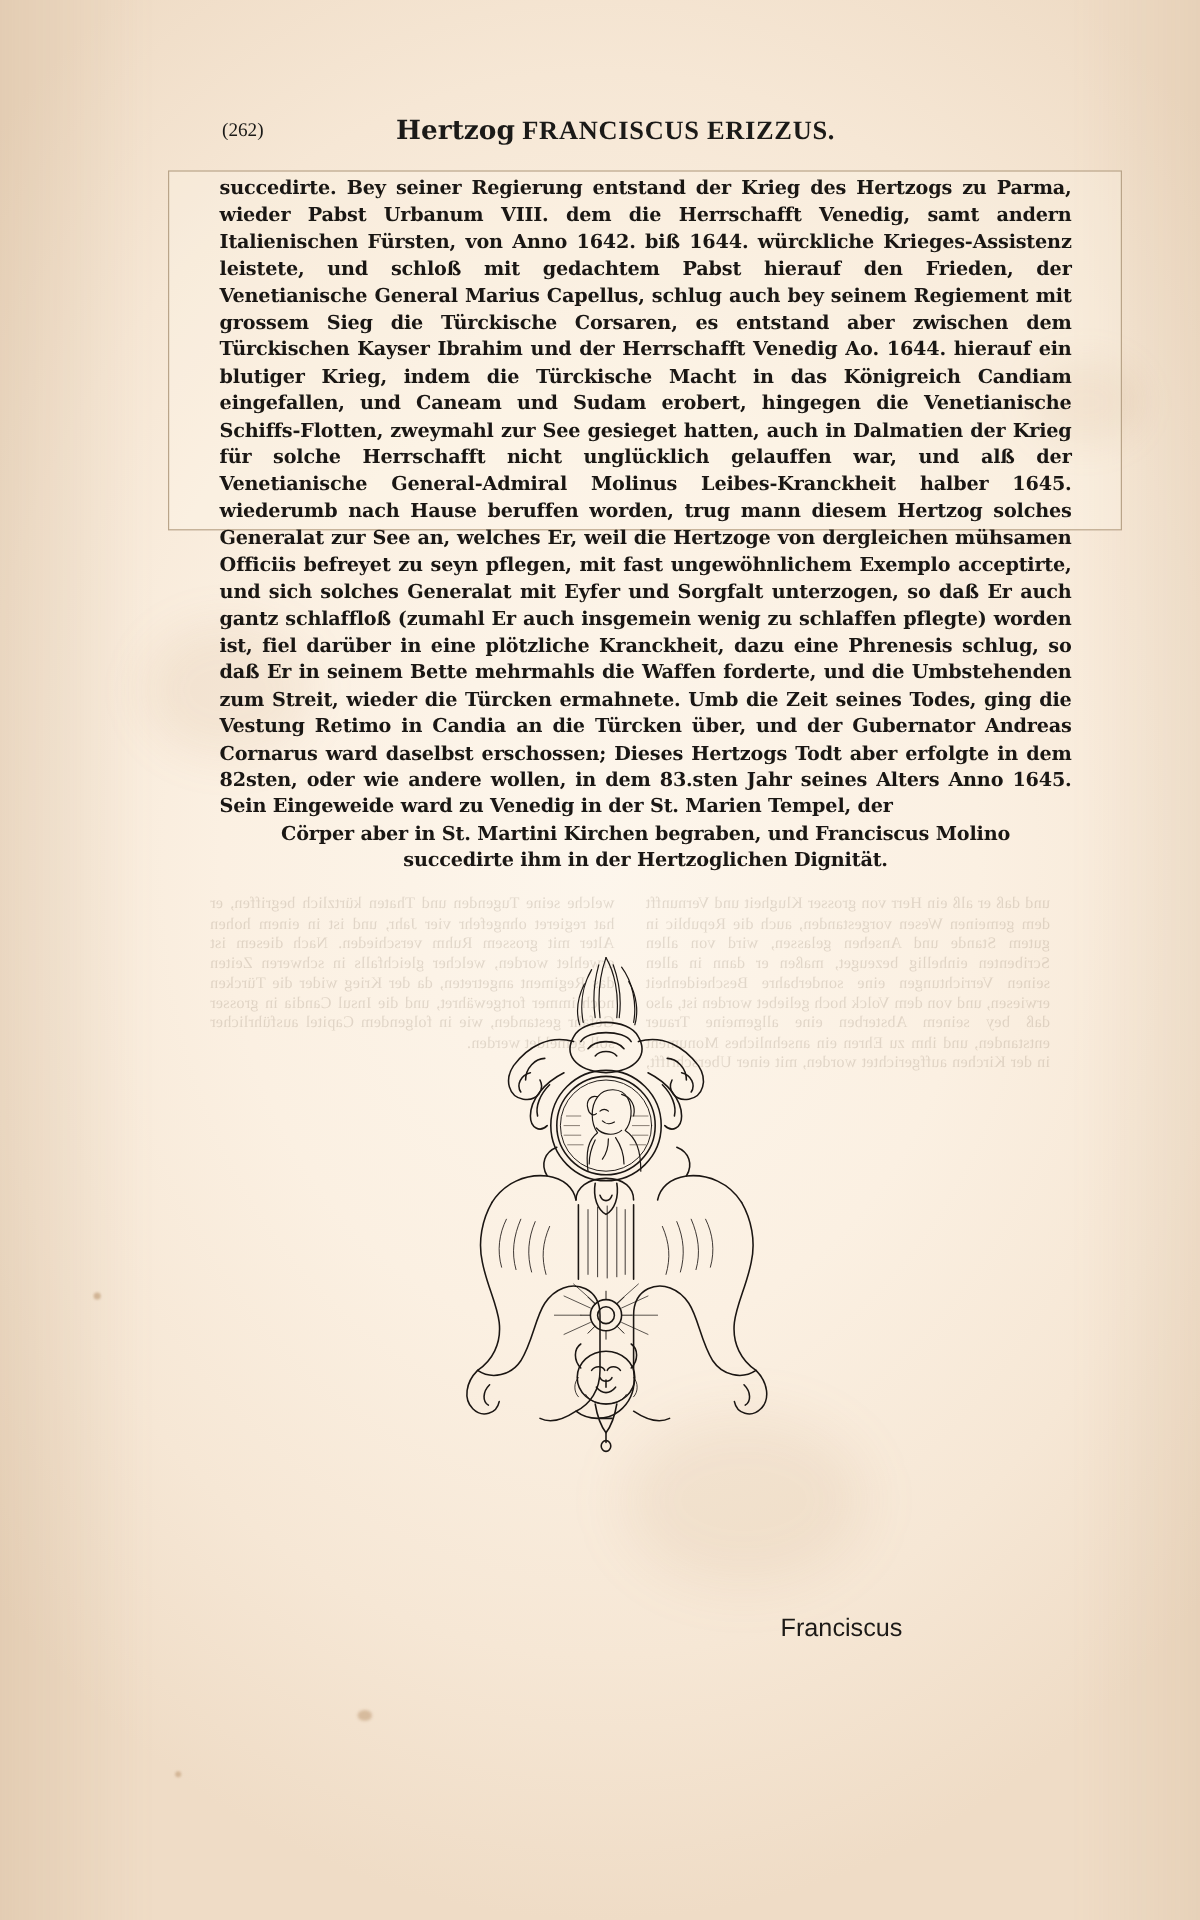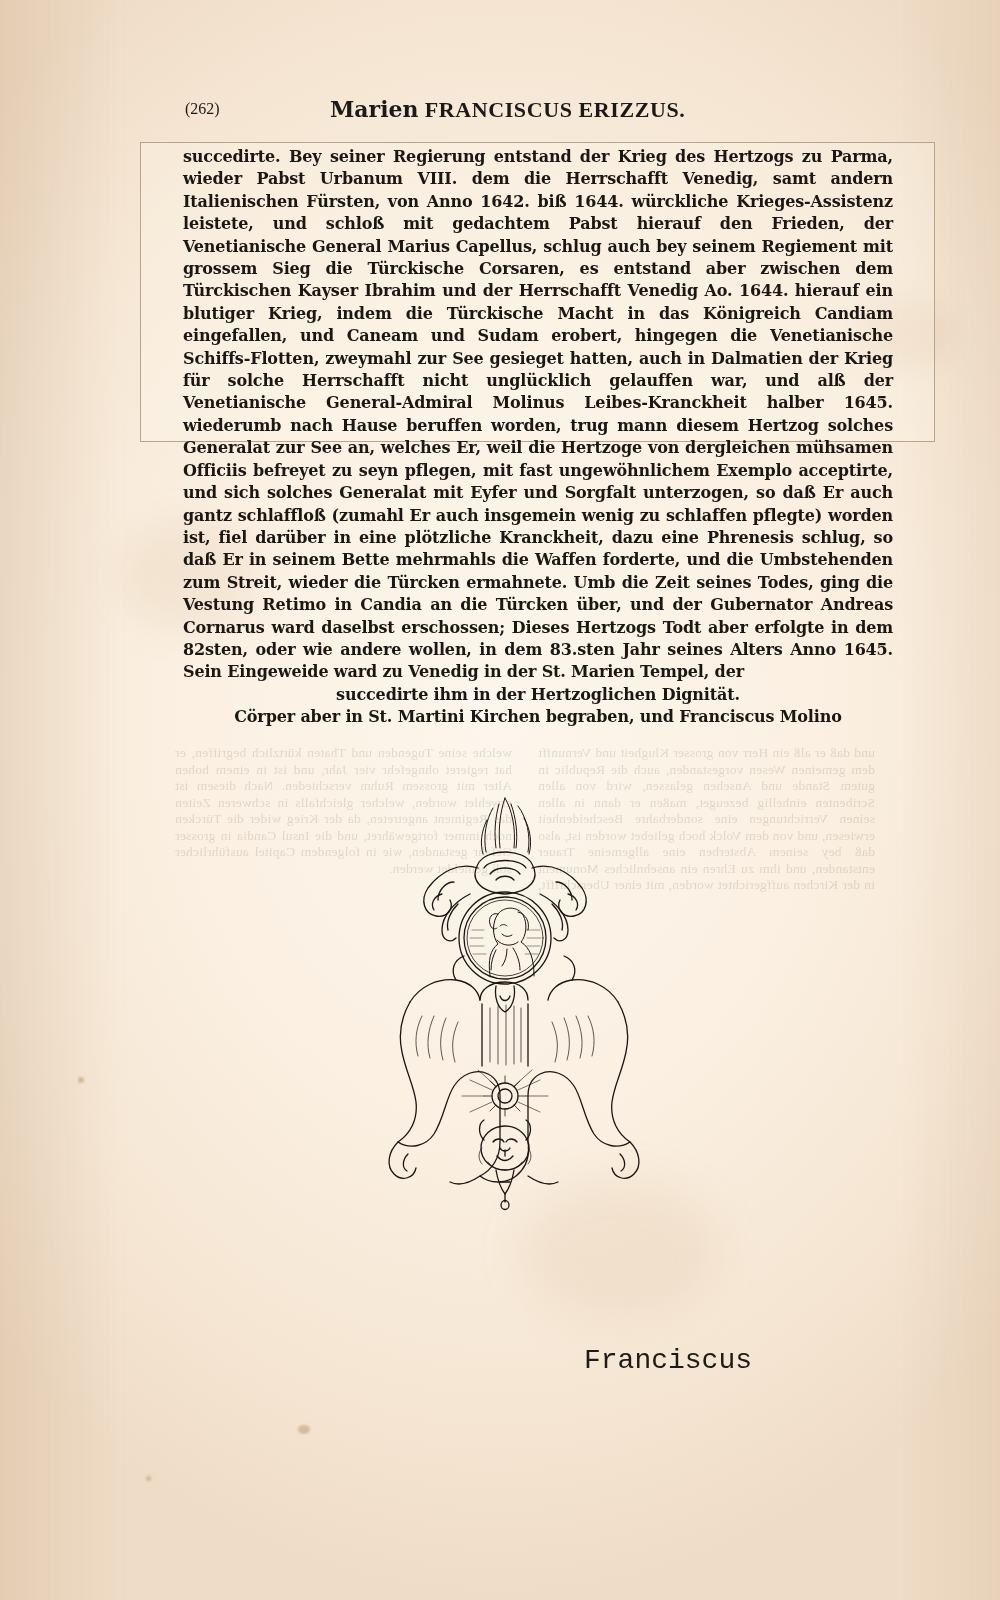--- a/index.html
+++ b/index.html
@@ -134,22 +134,22 @@
     width: 310px;
     height: 430px;
   }
   #engraving svg { display: block; }
 
   
   .catchword {
     position: absolute;
     right: 112px;
     top: 1345px;
-    font-family: Liberation Mono, monospace;
-    font-size: 28px;
+    font-family: Liberation Sans, sans-serif;
+    font-size: 21px;
     color: #1d1a17;
   }
 </style>
 </head>
 <body>
 
 <div id="page">
 
   <div class="stain" style="left:298px;top:1425px;width:12px;height:9px;background:rgba(150,96,42,0.30);filter:blur(1.2px);"></div>
   <div class="stain" style="left:78px;top:1077px;width:6px;height:6px;background:rgba(150,96,42,0.35);filter:blur(1px);"></div>
@@ -159,29 +159,29 @@
   <div class="stain" style="left:520px;top:1180px;width:200px;height:140px;background:rgba(186,142,92,0.10);filter:blur(22px);"></div>
   <div class="stain" style="left:-40px;top:-40px;width:160px;height:1700px;border-radius:0;background:linear-gradient(90deg,rgba(170,130,85,0.22),rgba(170,130,85,0));filter:blur(10px);"></div>
   <div class="stain" style="left:900px;top:-40px;width:180px;height:1700px;border-radius:0;background:linear-gradient(270deg,rgba(170,130,85,0.20),rgba(170,130,85,0));filter:blur(10px);"></div>
 
   <div id="bleed">und daß er alß ein Herr von grosser Klugheit und Vernunfft dem gemeinen Wesen vorgestanden, auch die Republic in gutem Stande und Ansehen gelassen, wird von allen Scribenten einhellig bezeuget, maßen er dann in allen seinen Verrichtungen eine sonderbahre Bescheidenheit erwiesen, und von dem Volck hoch geliebet worden ist, also daß bey seinem Absterben eine allgemeine Trauer entstanden, und ihm zu Ehren ein ansehnliches Monument in der Kirchen auffgerichtet worden, mit einer Uberschrifft, welche seine Tugenden und Thaten kürtzlich begriffen, er hat regieret ohngefehr vier Jahr, und ist in einem hohen Alter mit grossem Ruhm verschieden. Nach diesem ist erwehlet worden, welcher gleichfalls in schweren Zeiten das Regiment angetreten, da der Krieg wider die Türcken noch immer fortgewähret, und die Insul Candia in grosser Gefahr gestanden, wie in folgendem Capitel ausführlicher soll gemeldet werden.</div>
 
   <div id="content">
 
     <div class="header">
       <span class="folio">(262)</span>
-      <span class="runhead"><span class="fraktur">Marien</span> <span>FRANCISCUS ERIZZUS.</span></span>
+      <span class="runhead"><span class="fraktur">Hertzog</span> <span>FRANCISCUS ERIZZUS.</span></span>
     </div>
 
     <div class="frame"></div>
 
     <div class="textblock">
       <p class="indent">succedirte.   Bey seiner Regierung entstand der Krieg des Hertzogs zu Parma, wieder Pabst Urbanum VIII. dem die Herrschafft Venedig, samt andern Italienischen Fürsten, von Anno 1642. biß 1644. würckliche Krieges-Assistenz leistete, und schloß mit gedachtem Pabst hierauf den Frieden, der Venetianische General Marius Capellus, schlug auch bey seinem Regiement mit grossem Sieg die Türckische Corsaren, es entstand aber zwischen dem Türckischen Kayser Ibrahim und der Herrschafft Venedig Ao. 1644. hierauf ein blutiger Krieg, indem die Türckische Macht in das Königreich Candiam eingefallen, und Caneam und Sudam erobert, hingegen die Venetianische Schiffs-Flotten, zweymahl zur See gesieget hatten, auch in Dalmatien der Krieg für solche Herrschafft nicht unglücklich gelauffen war, und alß der Venetianische General-Admiral Molinus Leibes-Kranckheit halber 1645. wiederumb nach Hause beruffen worden, trug mann diesem Hertzog solches Generalat zur See an, welches Er, weil die Hertzoge von dergleichen mühsamen Officiis befreyet zu seyn pflegen, mit fast ungewöhnlichem Exemplo acceptirte, und sich solches Generalat mit Eyfer und Sorgfalt unterzogen, so daß Er auch gantz schlaffloß (zumahl Er auch insgemein wenig zu schlaffen pflegte) worden ist, fiel darüber in eine plötzliche Kranckheit, dazu eine Phrenesis schlug, so daß Er in seinem Bette mehrmahls die Waffen forderte, und die Umbstehenden zum Streit, wieder die Türcken ermahnete.   Umb die Zeit seines Todes, ging die Vestung Retimo in Candia an die Türcken über, und der Gubernator Andreas Cornarus ward daselbst erschossen; Dieses Hertzogs Todt aber erfolgte in dem 82sten, oder wie andere wollen, in dem 83.sten Jahr seines Alters Anno 1645.  Sein Eingeweide ward zu Venedig in der St. Marien Tempel, der</p>
+      <p class="center">Cörper aber in St. Martini Kirchen begraben, und Franciscus Molino</p>
       <p class="center">succedirte ihm in der Hertzoglichen Dignität.</p>
-      <p class="center">Cörper aber in St. Martini Kirchen begraben, und Franciscus Molino</p>
     </div>
 
     <div id="engraving">
       <svg width="310" height="430" viewBox="0 0 310 430" xmlns="http://www.w3.org/2000/svg">
         <g stroke="#1b1613" fill="none" stroke-width="1.3" stroke-linecap="round" stroke-linejoin="round">
 
           <g stroke-width="1">
             <path d="M155 8 C150 22 148 40 150 58"></path>
             <path d="M155 8 C162 20 166 38 164 58"></path>
             <path d="M143 18 C136 30 133 46 136 62"></path>

